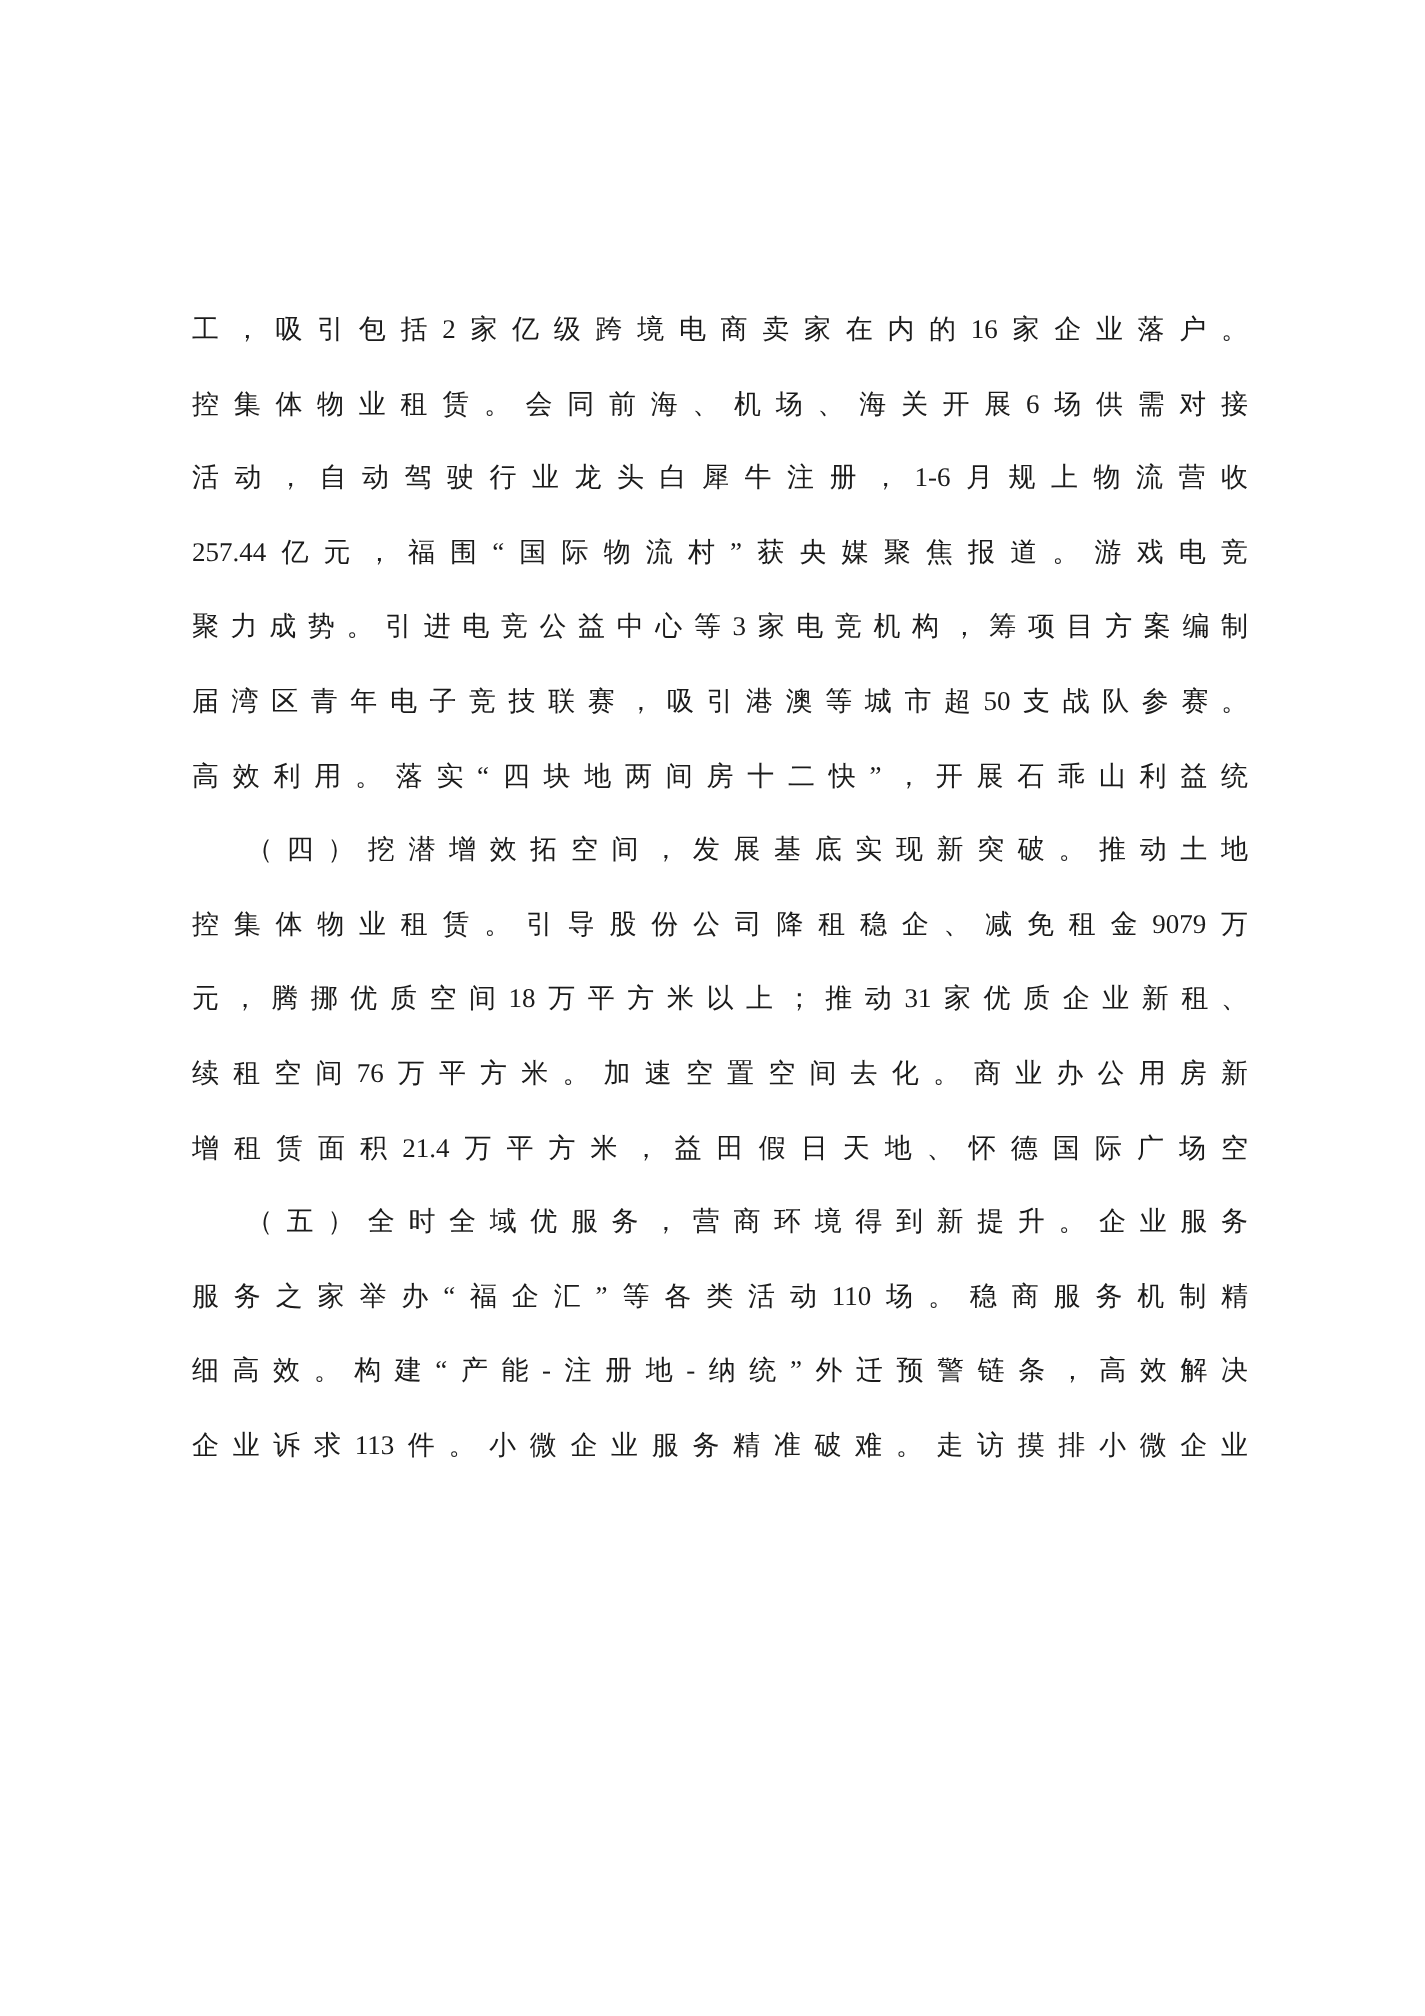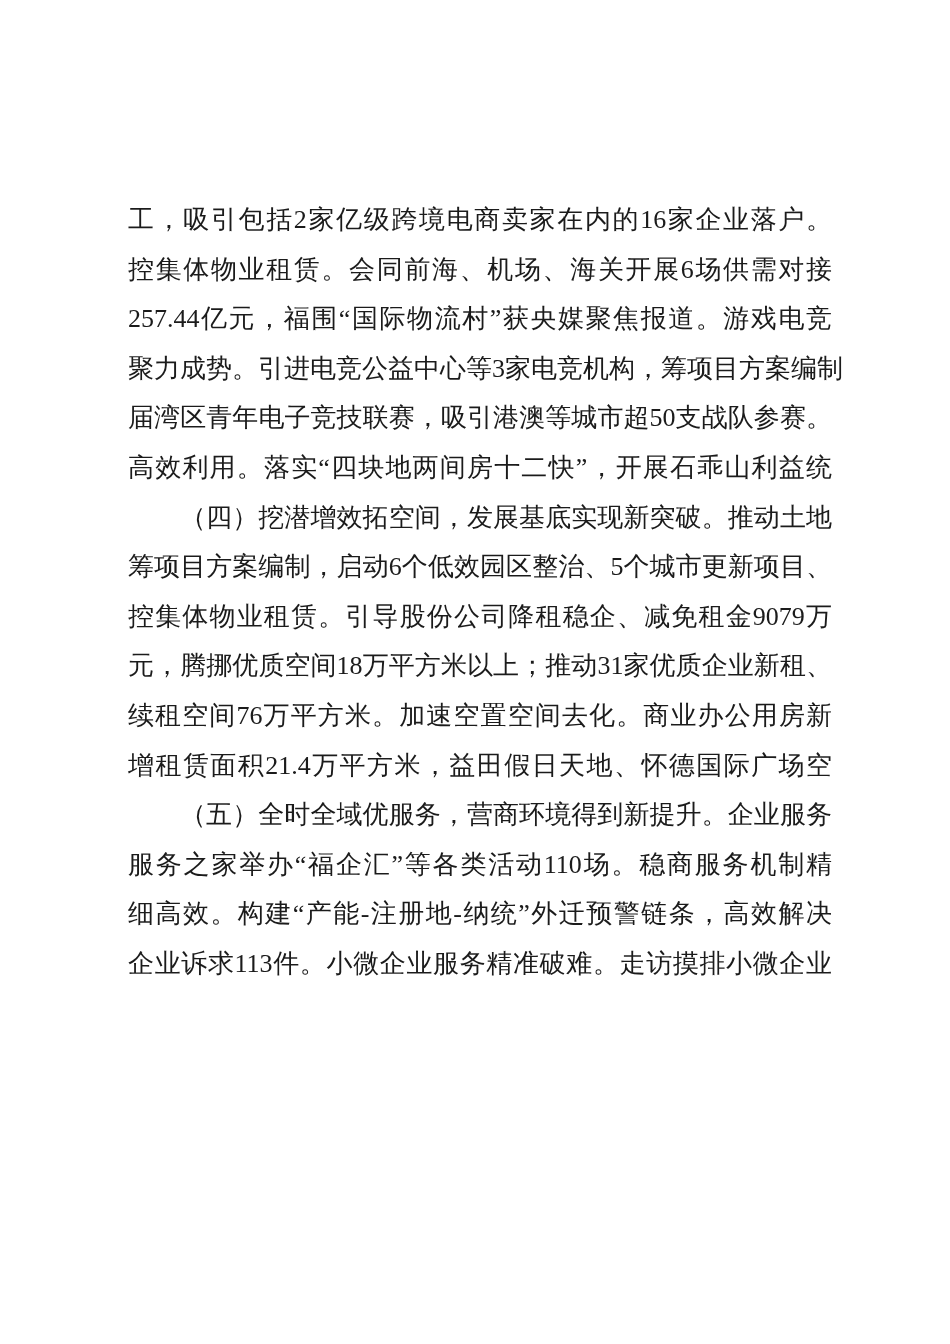--- a/index.html
+++ b/index.html
@@ -14,21 +14,21 @@
     background: #ffffff;
     overflow: hidden;
   }
   .text-block {
     position: absolute;
     left: 128px;
     top: 195px;
     width: 704px;
     color: #1b1b1b;
     font-family: "Liberation Serif", "DejaVu Serif", serif;
-    font-size: 26px;
+    font-size: 18px;
     line-height: 49.6px;
     font-weight: 400;
     letter-spacing: 0;
   }
   .line {
     height: 49.6px;
     text-align: justify;
     text-align-last: justify;
     white-space: nowrap;
   }
@@ -40,26 +40,26 @@
   }
 </style>
 </head>
 <body>
 
 <div class="page">
   <div class="text-block">
 
   <div class="line">工，吸引包括2家亿级跨境电商卖家在内的16家企业落户。</div>
       <div class="line">控集体物业租赁。会同前海、机场、海关开展6场供需对接</div>
+      <div class="line">活动，自动驾驶行业龙头白犀牛注册，1-6月规上物流营收</div>
       <div class="line">257.44亿元，福围“国际物流村”获央媒聚焦报道。游戏电竞</div>
       <div class="line">聚力成势。引进电竞公益中心等3家电竞机构，筹项目方案编制</div>
       <div class="line">届湾区青年电子竞技联赛，吸引港澳等城市超50支战队参赛。</div>
       <div class="line">高效利用。落实“四块地两间房十二快”，开展石乖山利益统</div>
       <div class="line indent">（四）挖潜增效拓空间，发展基底实现新突破。推动土地</div>
-      <div class="line">筹项目方案编制，启动6个低效园区整治、5个城市更新项目、</div>
       <div class="line">控集体物业租赁。引导股份公司降租稳企、减免租金9079万</div>
       <div class="line">元，腾挪优质空间18万平方米以上；推动31家优质企业新租、</div>
       <div class="line">续租空间76万平方米。加速空置空间去化。商业办公用房新</div>
       <div class="line">增租赁面积21.4万平方米，益田假日天地、怀德国际广场空</div>
       <div class="line indent">（五）全时全域优服务，营商环境得到新提升。企业服务</div>
       <div class="line">服务之家举办“福企汇”等各类活动110场。稳商服务机制精</div>
       <div class="line">细高效。构建“产能-注册地-纳统”外迁预警链条，高效解决</div>
       <div class="line">企业诉求113件。小微企业服务精准破难。走访摸排小微企业</div>
     </div>
 </div>

